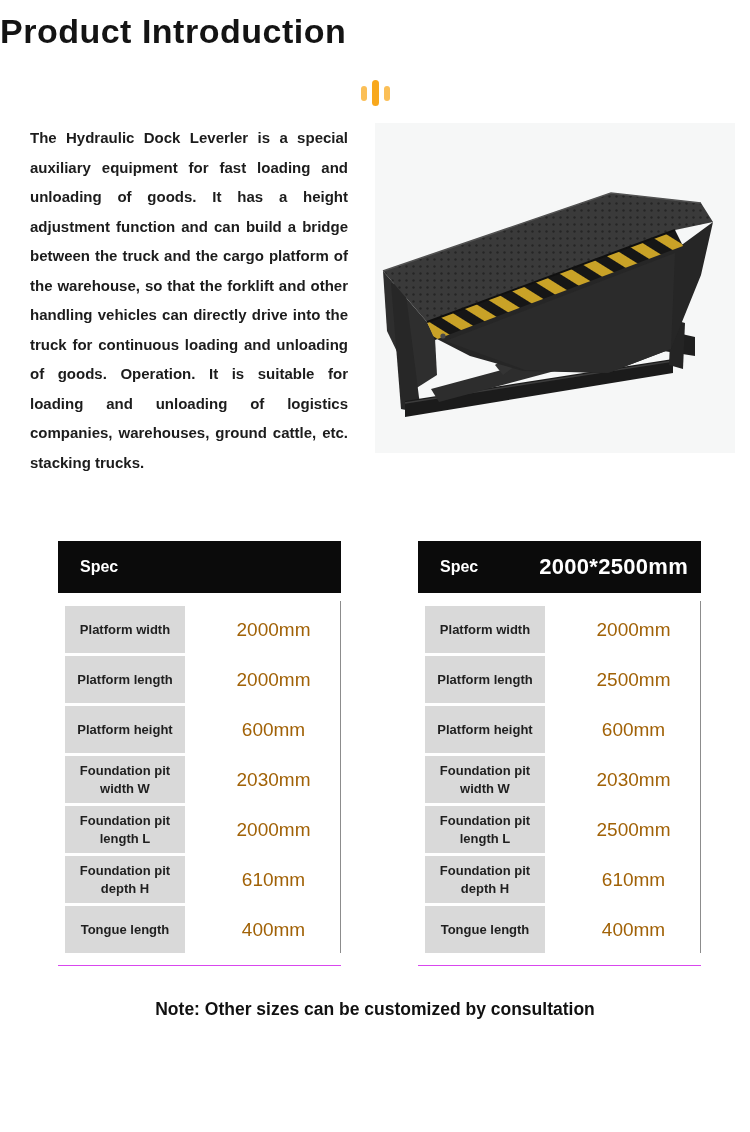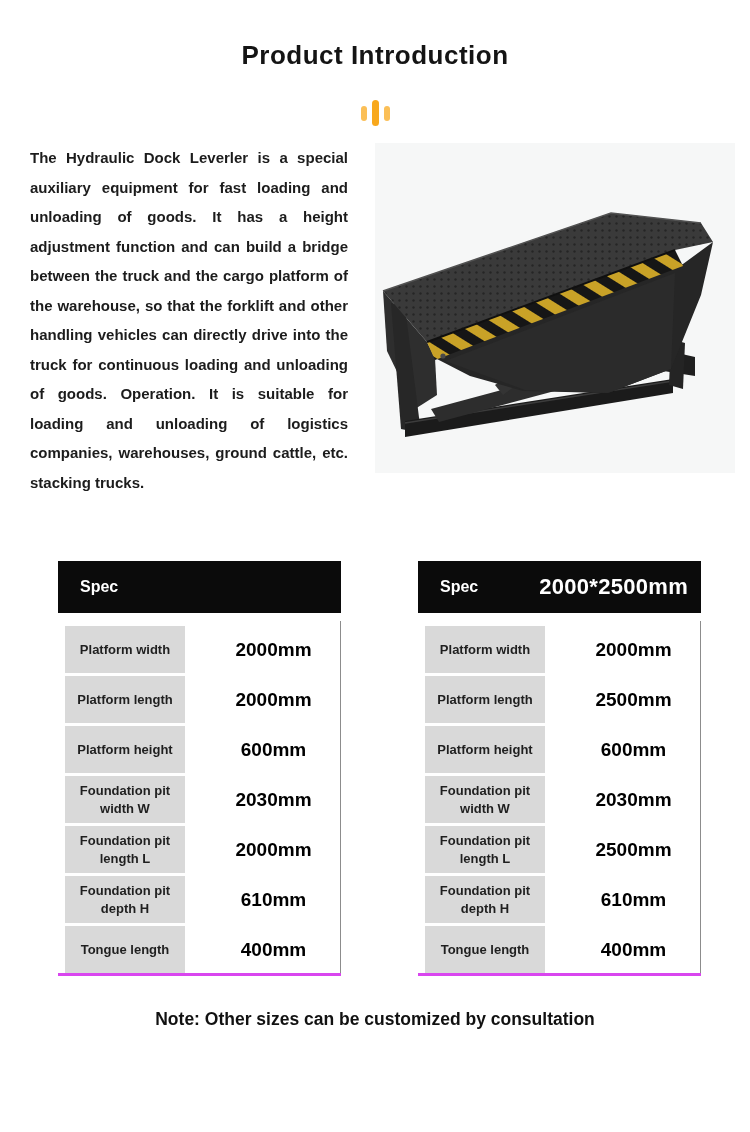--- a/index.html
+++ b/index.html
@@ -4,43 +4,43 @@
 <style>
   * { margin:0; padding:0; box-sizing:border-box; }
   html,body { background:#ffffff; }
   body {
     width:750px; height:1132px; margin:0 auto; position:relative;
     font-family:"Liberation Sans", sans-serif; color:#1a1a1a; overflow:hidden;
   }
 
   
   .page-title {
-    text-align:center; font-size:26px; font-weight:700; letter-spacing:.5px;
-    color:#141414; padding-top:40px;
+    text-align:left; font-size:34px; font-weight:700; letter-spacing:.5px;
+    color:#141414; padding-top:12px;
   }
   .divider-icon {
     display:flex; justify-content:center; align-items:center; gap:5px;
     margin-top:28px; height:28px;
   }
   .divider-icon .bar { border-radius:4px; }
   .divider-icon .bar.side { width:6px; height:15px; background:#FBBF57; }
   .divider-icon .bar.mid  { width:7px; height:26px; background:#F8A81C; }
 
   
   .intro-row { display:flex; margin-top:16px; padding-left:30px; }
   .intro-text {
     width:318px; font-size:15px; font-weight:700; line-height:29.5px;
     text-align:justify; text-justify:inter-word; color:#1c1c1c;
   }
   .product-figure { width:360px; height:330px; margin-left:27px; flex:none; }
   .product-figure svg { display:block; }
 
   
   .tables-row { display:flex; padding-left:58px; margin-top:64px; gap:77px; }
-  .spec-table { width:283px; border-bottom:3px solid #d946ef; }
+  .spec-table { width:283px; border-bottom:1px solid #d946ef; padding-bottom:12px; }
   .spec-header {
     background:#0b0b0b; color:#ffffff; height:52px;
     display:flex; align-items:center; justify-content:space-between;
     padding:0 13px 0 22px;
   }
   .spec-header .spec-word { font-size:16px; font-weight:700; }
   .spec-header .spec-size { font-size:22px; font-weight:700; letter-spacing:.3px; }
   .spec-body { position:relative; padding-top:13px; }
   .spec-body::after {
     content:""; position:absolute; top:8px; bottom:0; right:0;
@@ -48,21 +48,21 @@
   }
   .spec-row { display:flex; align-items:stretch; margin-bottom:3px;gap:21px; }
   .spec-row:last-child { margin-bottom:0; }
   .spec-label {
     width:120px; margin-left:7px; min-height:47px; background:#d9d9d9;
     display:flex; align-items:center; justify-content:center; text-align:center;
     font-size:13px; font-weight:700; color:#1f1f1f; line-height:1.35; padding:4px 6px;
   }
   .spec-value {
     flex:1; display:flex; align-items:center; justify-content:center;
-    font-size:19px; font-weight:700; color:#000000;
+    font-size:19px; font-weight:400; color:#a16207;
   }
 
   
   .note-text {
     text-align:center; font-size:17.5px; font-weight:700; color:#111;
     margin-top:33px;
   }
 </style>
 </head>
 <body>

